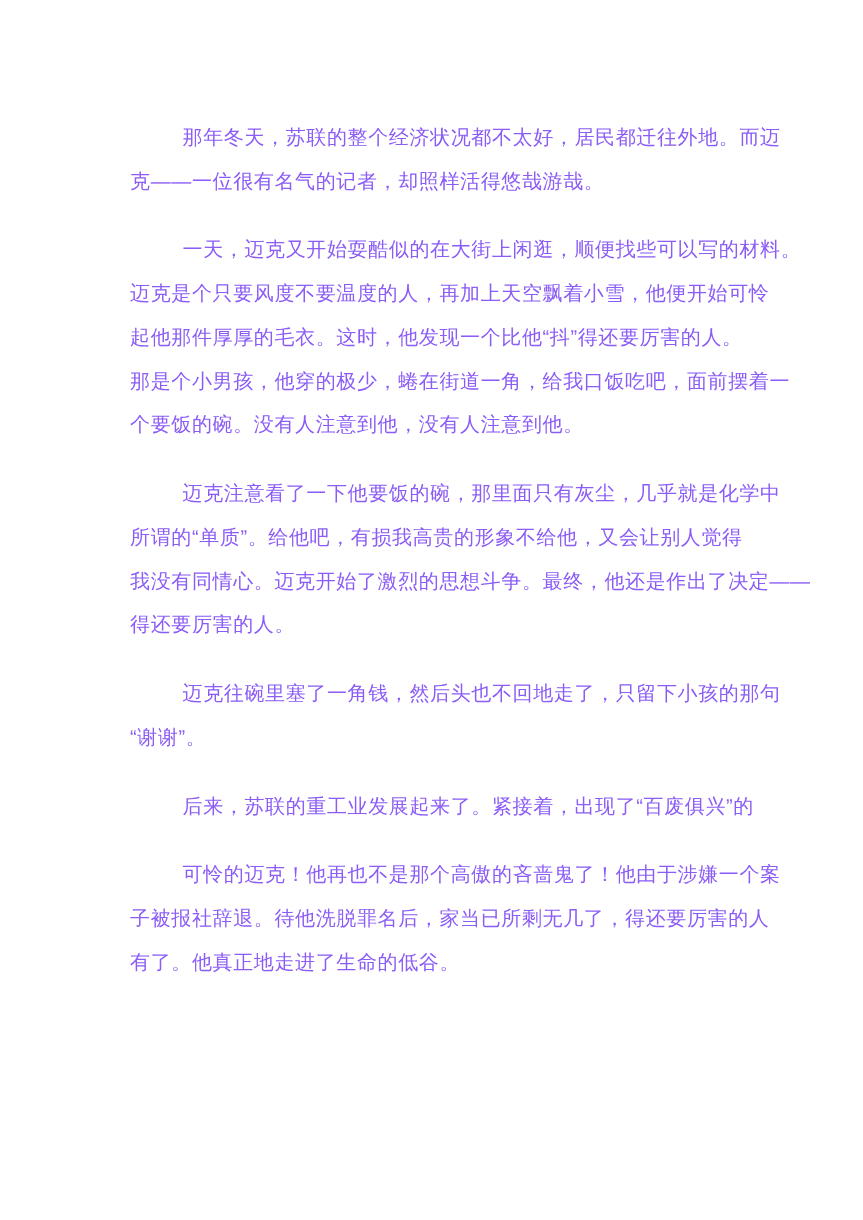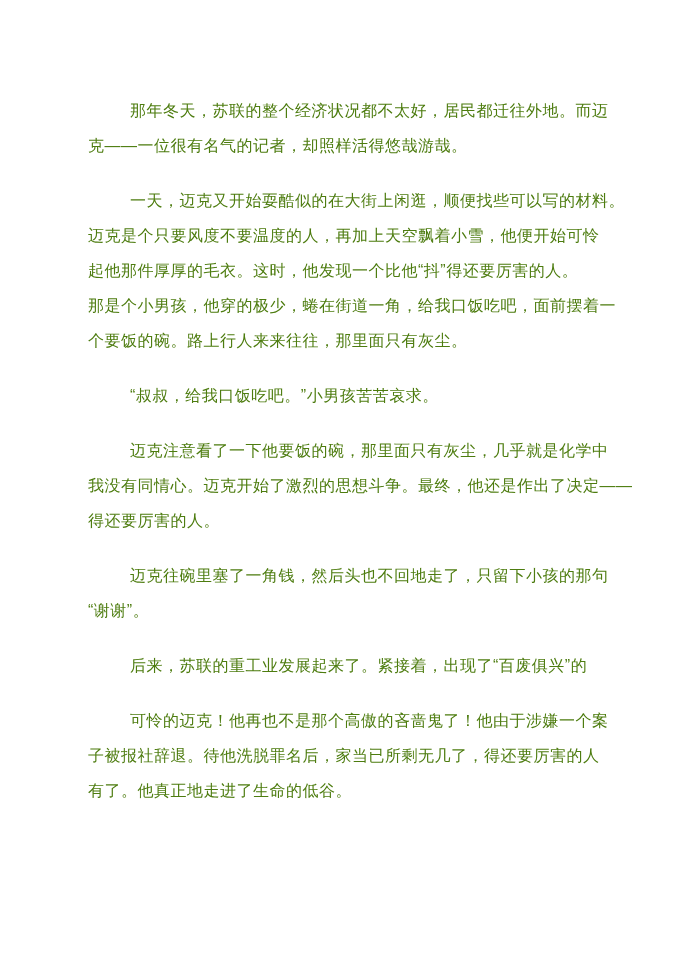--- a/index.html
+++ b/index.html
@@ -10,24 +10,24 @@
   .page {
     position: relative;
     width: 690px;
     height: 976px;
     background: #ffffff;
     overflow: hidden;
   }
   .doc {
     position: absolute;
     top: 93px;
-    left: 88px;
+    left: 104px;
     width: 520px;
     font-family: "Liberation Sans", sans-serif;
-    color: #4d7c0f;
+    color: #8b5cf6;
   }
   .para {
     margin: 0 0 20px 0;
   }
   .line {
     font-size: 16px;
     line-height: 35px;
     letter-spacing: 0.5px;
     white-space: nowrap;
   }
@@ -44,29 +44,27 @@
     <div class="para">
       <div class="line indent">那年冬天，苏联的整个经济状况都不太好，居民都迁往外地。而迈</div>
       <div class="line">克——一位很有名气的记者，却照样活得悠哉游哉。</div>
     </div>
 
     <div class="para">
       <div class="line indent">一天，迈克又开始耍酷似的在大街上闲逛，顺便找些可以写的材料。</div>
       <div class="line">迈克是个只要风度不要温度的人，再加上天空飘着小雪，他便开始可怜</div>
       <div class="line">起他那件厚厚的毛衣。这时，他发现一个比他“抖”得还要厉害的人。</div>
       <div class="line">那是个小男孩，他穿的极少，蜷在街道一角，给我口饭吃吧，面前摆着一</div>
-      <div class="line">个要饭的碗。路上行人来来往往，那里面只有灰尘。</div>
+      <div class="line">个要饭的碗。没有人注意到他，没有人注意到他。</div>
     </div>
 
-    <div class="para">
-      <div class="line indent">“叔叔，给我口饭吃吧。”小男孩苦苦哀求。</div>
-    </div>
 
     <div class="para">
       <div class="line indent">迈克注意看了一下他要饭的碗，那里面只有灰尘，几乎就是化学中</div>
+      <div class="line">所谓的“单质”。给他吧，有损我高贵的形象不给他，又会让别人觉得</div>
       <div class="line">我没有同情心。迈克开始了激烈的思想斗争。最终，他还是作出了决定——</div>
       <div class="line">得还要厉害的人。</div>
     </div>
 
     <div class="para">
       <div class="line indent">迈克往碗里塞了一角钱，然后头也不回地走了，只留下小孩的那句</div>
       <div class="line">“谢谢”。</div>
     </div>
 
     <div class="para">

